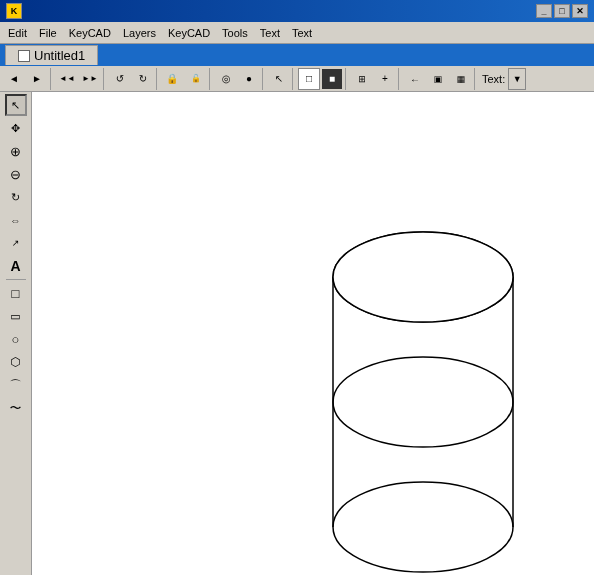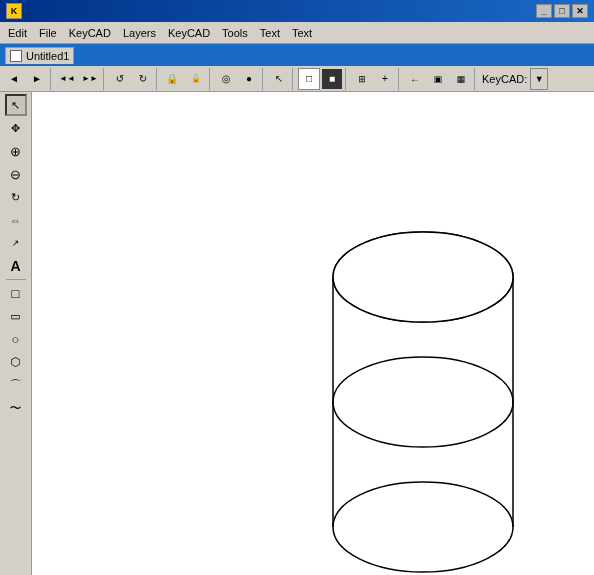--- a/index.html
+++ b/index.html
@@ -57,22 +57,22 @@
       background: #1a6ac7;
       height: 22px;
       display: flex;
       align-items: center;
       padding: 0 5px;
     }
     .doc-tab-item {
       background: #d4d0c8;
       border: 1px solid #999;
       border-bottom: none;
-      padding: 2px 4px;
-      font-size: 11px;
+      padding: 2px 12px;
+      font-size: 13px;
       display: flex;
       align-items: center;
       gap: 4px;
     }
     .doc-tab-icon {
       width: 12px; height: 12px;
       background: white;
       border: 1px solid #666;
       display: inline-block;
     }
@@ -209,21 +209,21 @@
 
   <div class="tb-btn" style="font-size:9px;">⊞</div>
   <div class="tb-btn">+</div>
   <div class="tb-separator"></div>
 
   <div class="tb-btn">←</div>
   <div class="tb-btn" style="font-size:9px;">▣</div>
   <div class="tb-btn" style="font-size:9px;">▦</div>
   <div class="tb-separator"></div>
 
-  <span class="tb-label">KeyCAD:</span>
+  <span class="tb-label">Text:</span>
   <div class="tb-dropdown">▼</div>
 </div>
 
 <div id="main">
 
   <div id="left-toolbar">
     <div class="lt-btn active" title="Select">↖</div>
     <div class="lt-btn" title="Pan">✥</div>
     <div class="lt-btn" title="Zoom In" style="font-size:13px;">⊕</div>
     <div class="lt-btn" title="Zoom Out" style="font-size:13px;">⊖</div>

